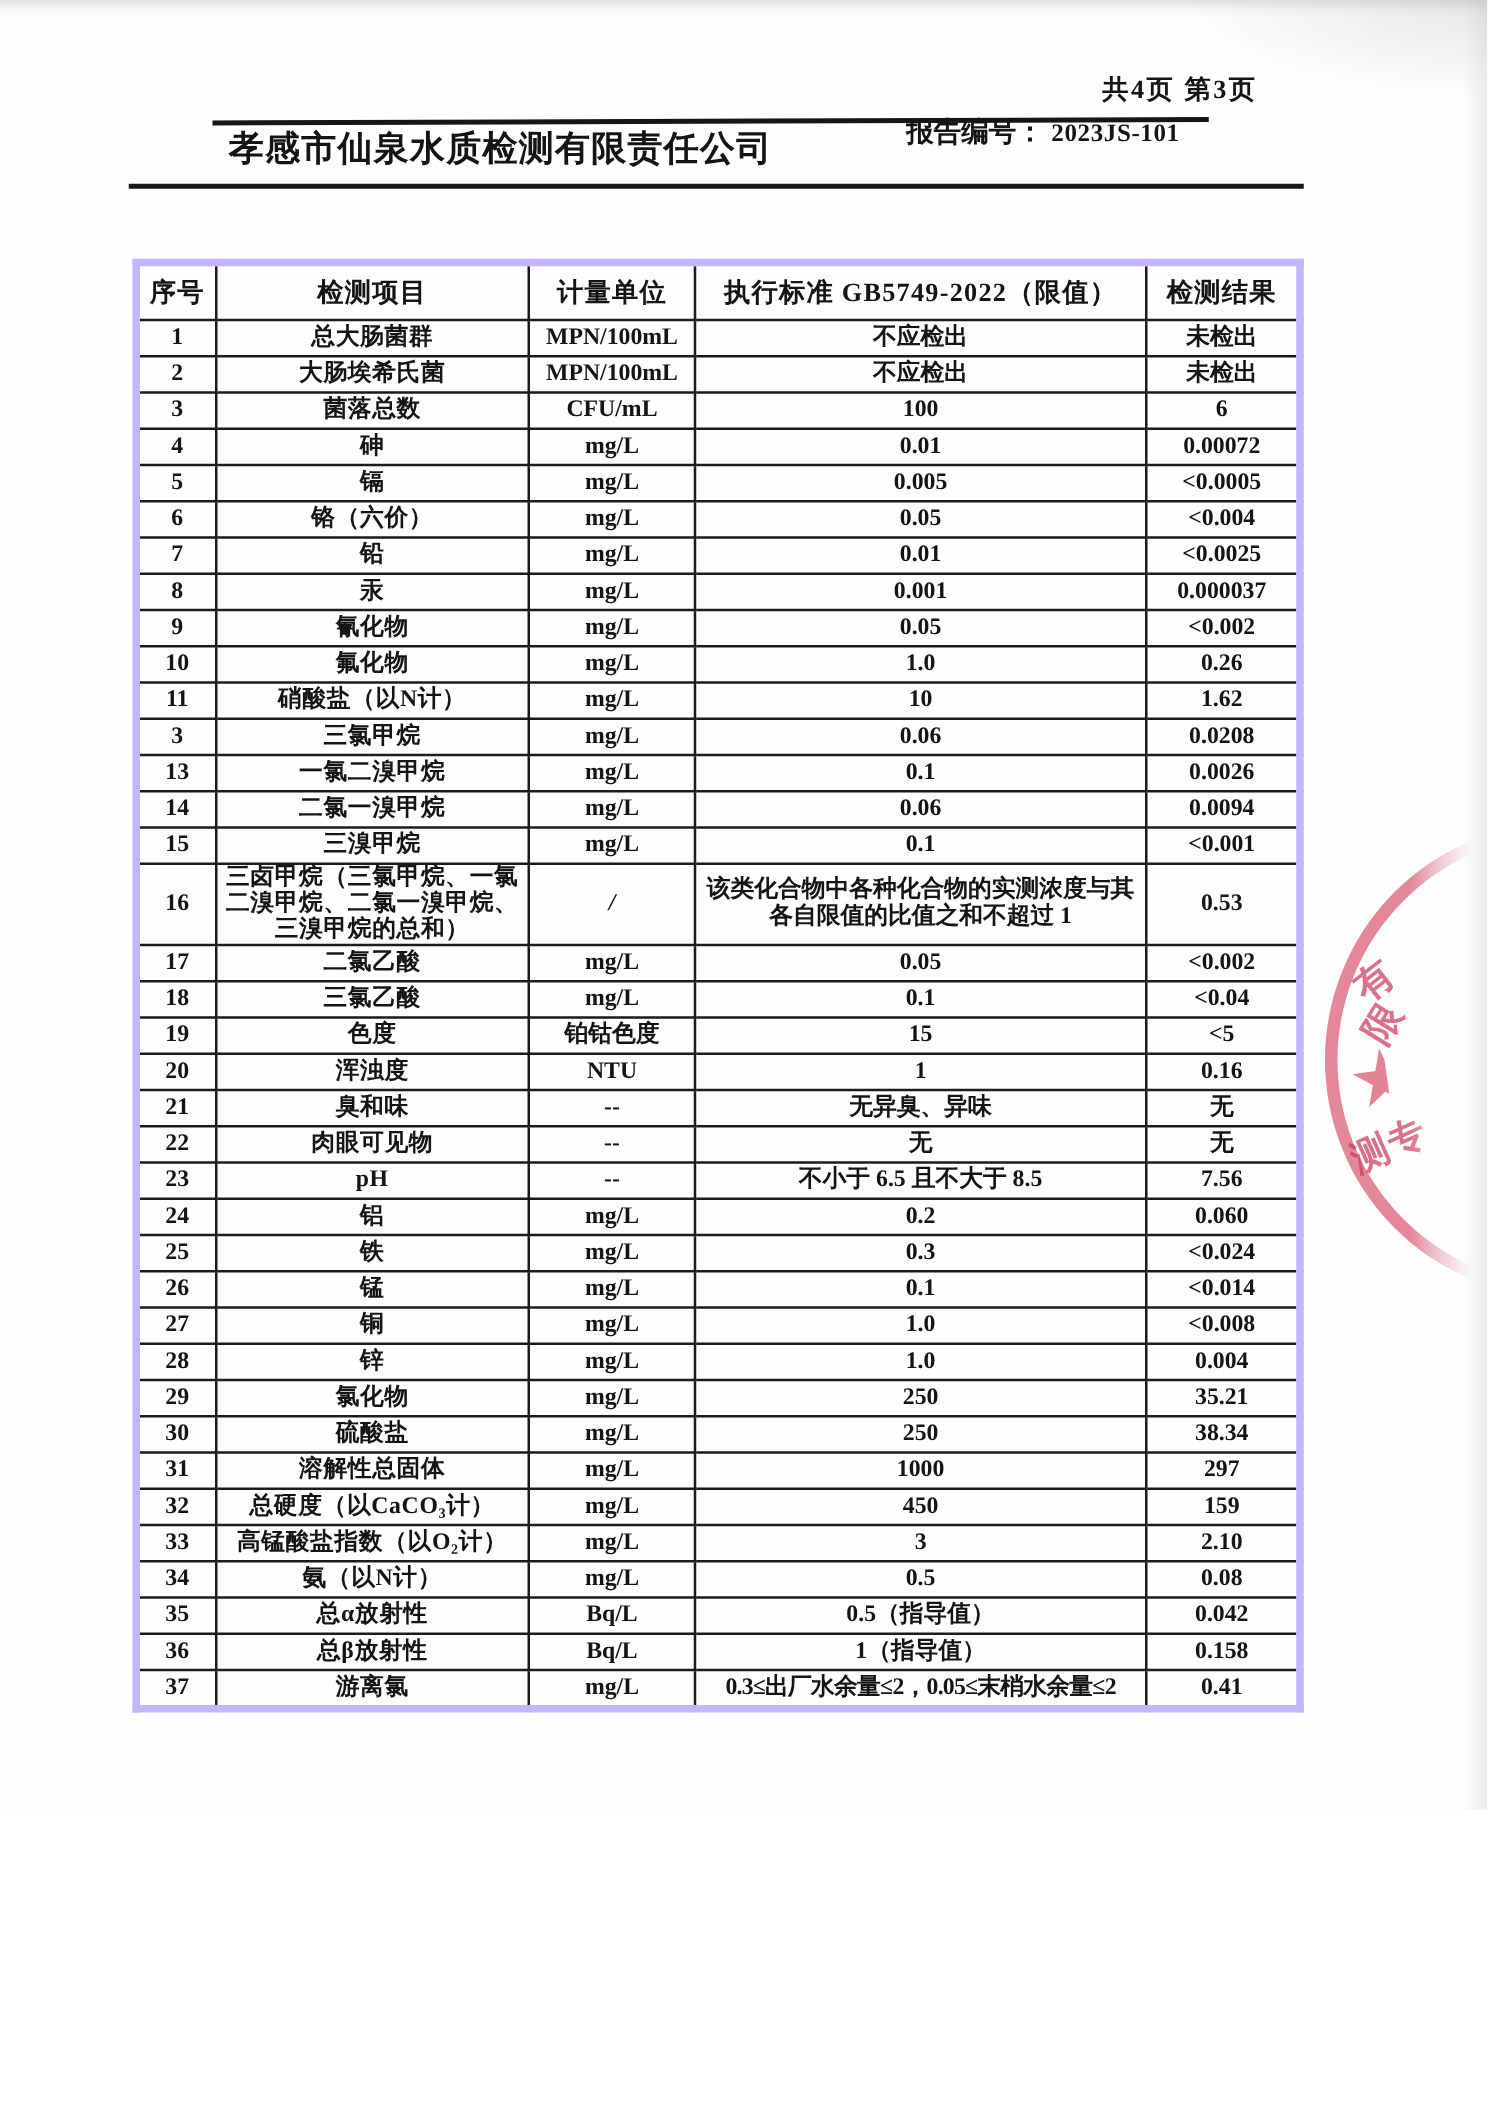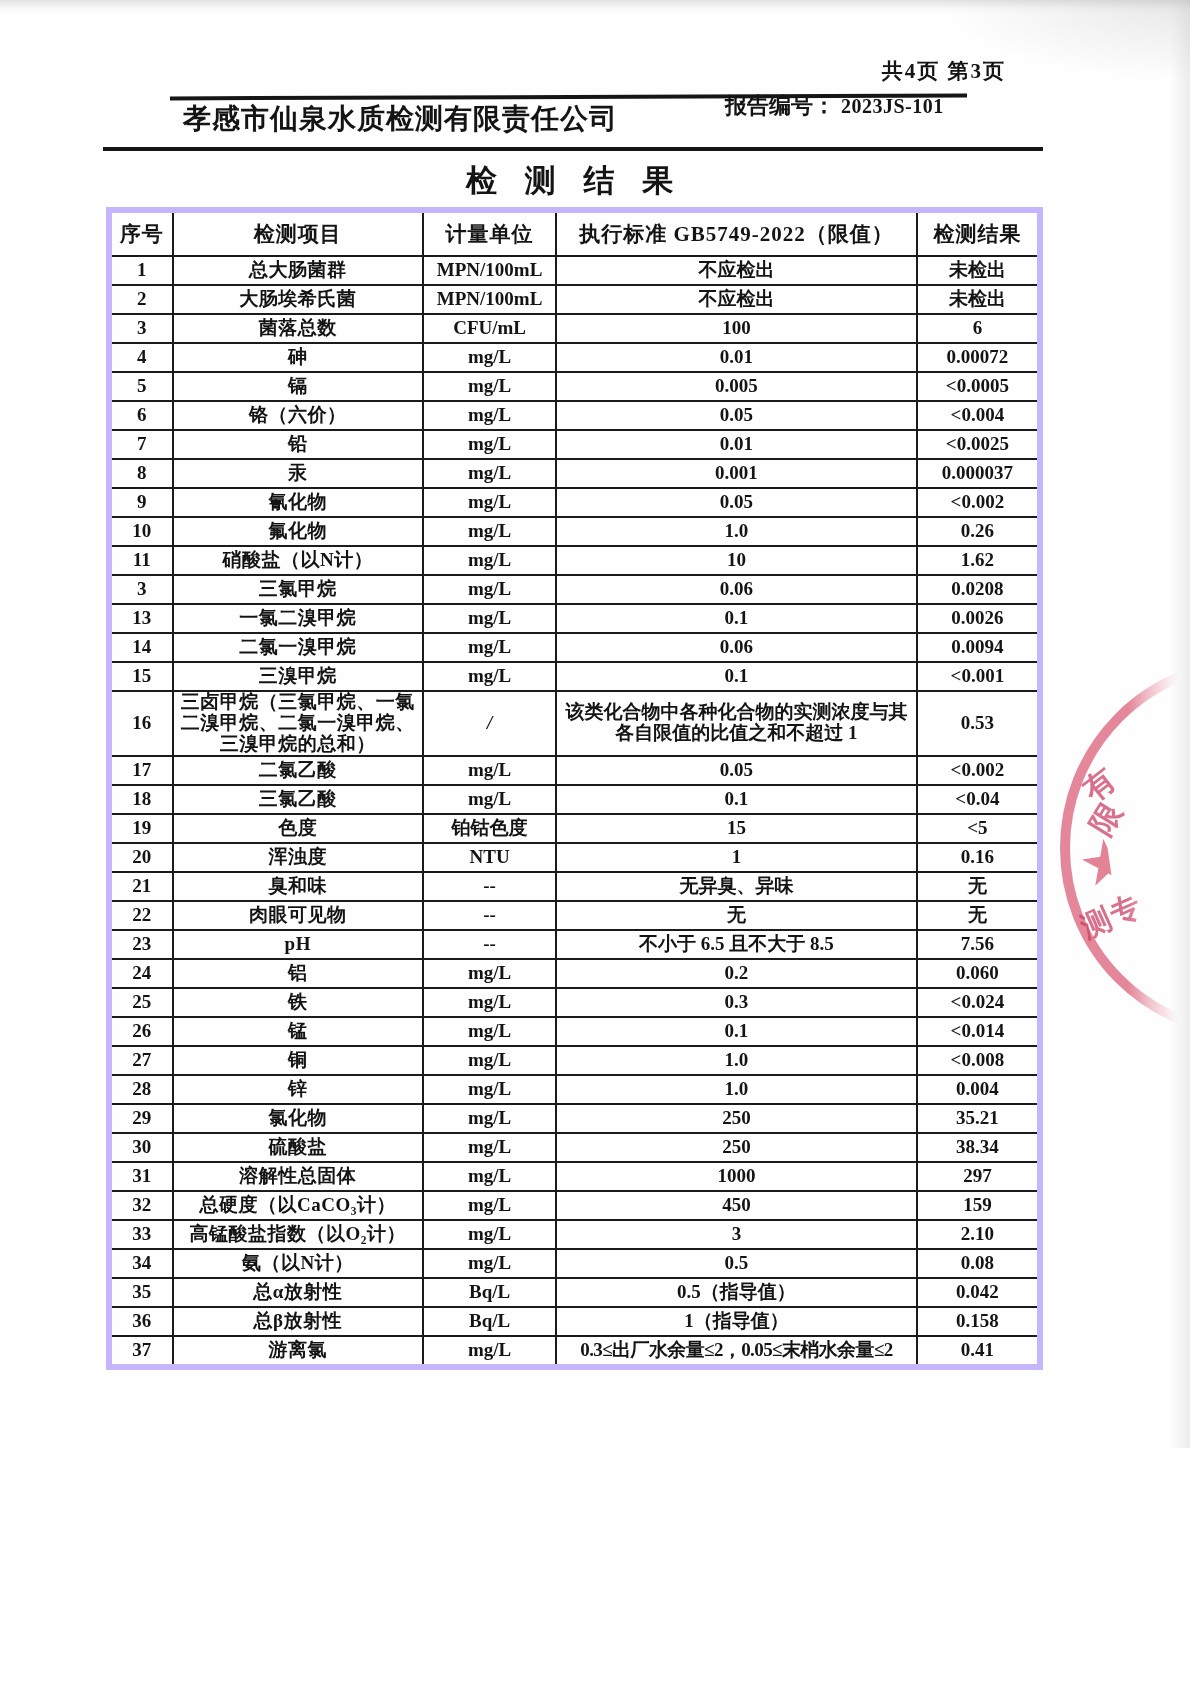--- a/index.html
+++ b/index.html
@@ -90,21 +90,20 @@
   <div class="artifact" id="edge-left-mark"></div>
 
   <div id="pagination">共4页 第3页</div>
   <div id="rule-top"></div>
   <div id="company-name">孝感市仙泉水质检测有限责任公司</div>
   <div id="report-line">
     <span id="report-label">报告编号：</span>
     <span id="report-value">2023JS-101</span>
   </div>
   <div id="rule-bottom"></div>
-  <div id="page-title">检 测 结 果</div>
 
   <table id="results-table">
     <colgroup>
       <col style="width:6.83%">
         <col style="width:26.9%">
         <col style="width:14.3%">
       <col style="width:38.74%">
         <col style="width:13.23%">
     </colgroup>
     <thead>

